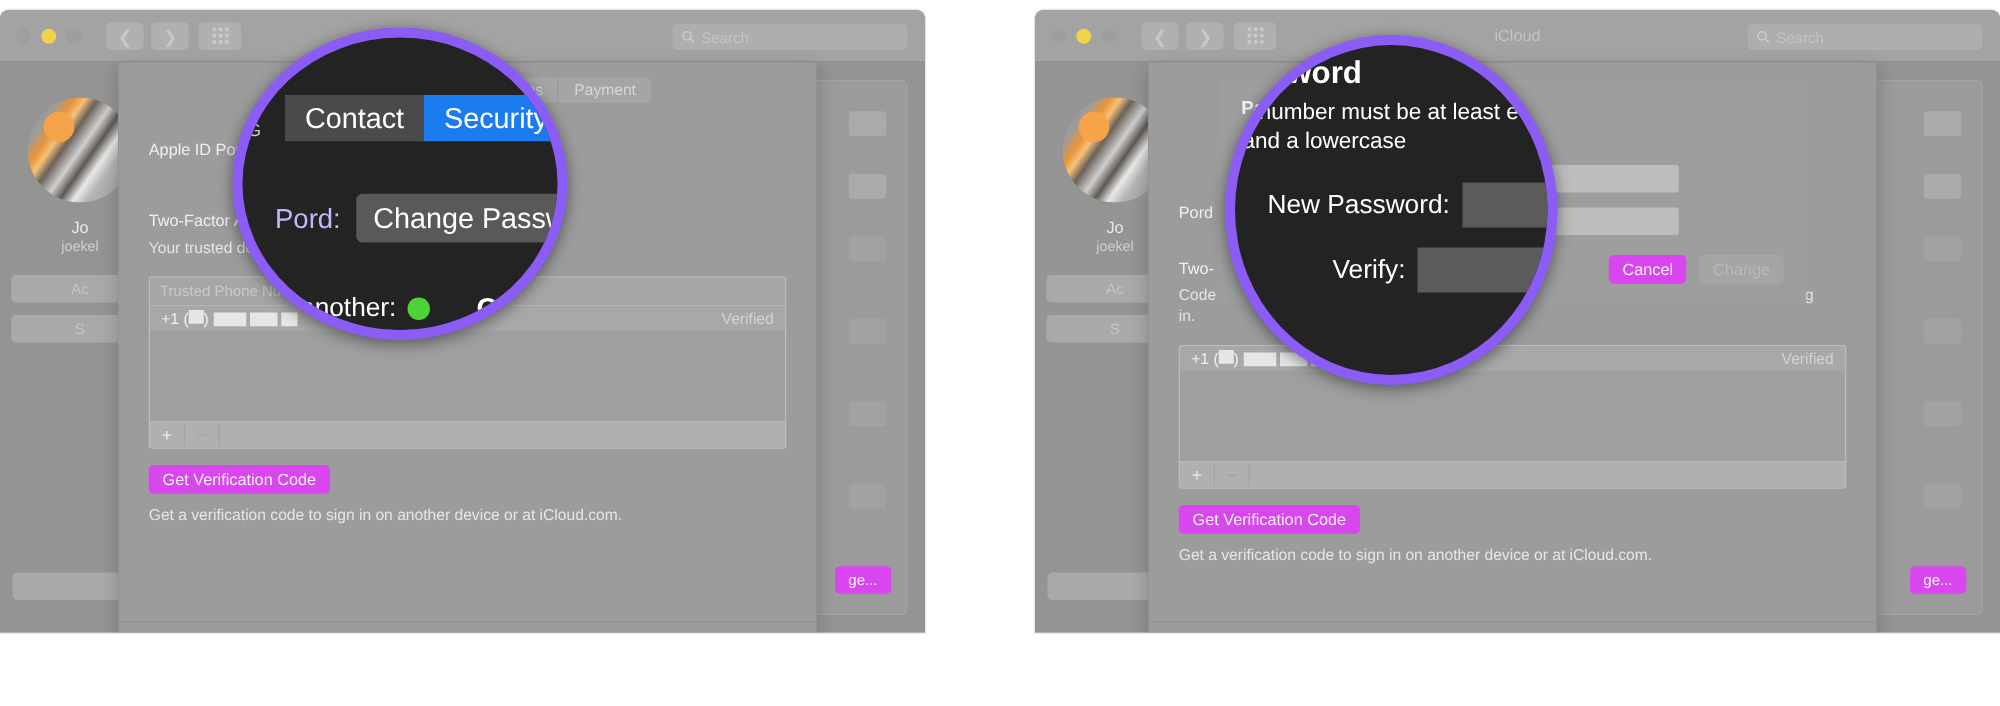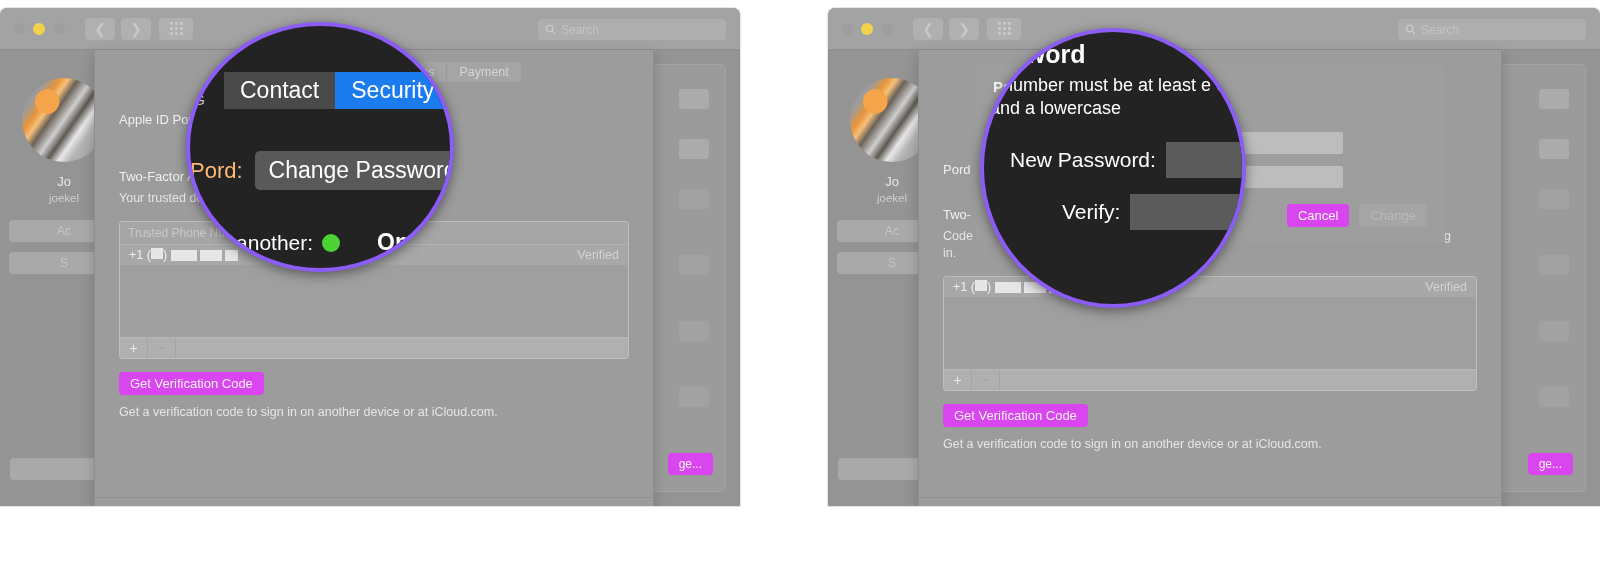--- a/index.html
+++ b/index.html
@@ -167,40 +167,40 @@
   .pwtitle { font-size: 15px; font-weight: bold; color: #f4f4f4; }
   .pwdesc  { margin-top: 8px; font-size: 12px; color: #e9e9e9; line-height: 1.4; }
   .pwfield { display: flex; align-items: center; gap: 10px; margin-top: 12px; }
   .pwfield .lab { width: 128px; text-align: right; font-size: 13px; color: #f0f0f0; }
   .pwinput { width: 212px; height: 22px; background: #bdbdbd; border-radius: 2px; }
   .pwbtns { display: flex; justify-content: flex-end; gap: 10px; margin-top: 16px; }
 
   
   .magnifier {
     position: absolute; border-radius: 50%;
-    background: #232323; border: 4px solid #8b5cf6;
+    background: #232323; border: 8px solid #8b5cf6;
     box-shadow: 0 3px 12px rgba(0,0,0,0.45);
     overflow: hidden; z-index: 50;
   }
   .mag-left  { left: 186px; top: 22px;  width: 268px; height: 250px; }
   .mag-right { left: 980px; top: 28px;  width: 266px; height: 280px; }
 
   .mag-inner { position: absolute; inset: 0; color: #fff; }
 
   
   .m-tabs { position: absolute; left: 34px; top: 46px; display: flex; }
   .m-tab {
     font-size: 23px; padding: 5px 16px; background: #4a4a4a; color: #fff;
   }
   .m-tab.active { background: #1b7cf0; }
   .m-pwrow {
     position: absolute; left: 0px; top: 125px; display: flex;
     align-items: center; gap: 12px; white-space: nowrap;
   }
-  .m-pwrow .lbl { font-size: 22px; color: #fdba74; }
+  .m-pwrow .lbl { font-size: 22px; color: #c4b5fd; margin-left: 26px; }
   .m-pwbtn {
     background: #595959; border-radius: 5px; padding: 6px 14px;
     font-size: 23px; color: #fff; white-space: nowrap;
   }
   .m-2fa {
     position: absolute; left: -8px; top: 203px; display: flex;
     align-items: center; gap: 9px; white-space: nowrap; font-size: 21px;
   }
   .m-2fa .dimtext { color: #d8d8d8; font-size: 15px; }
   .dot { width: 18px; height: 18px; border-radius: 50%; background: #4cd336; display: inline-block; }
@@ -356,20 +356,21 @@
             <i></i>
             <i></i>
             <i></i>
             <i></i>
             <i></i>
             <i></i>
             <i></i>
             <i></i>
           </span>
       </div>
+      <div class="wintitle">iCloud</div>
       <div class="searchbox">
         <svg class="mag" viewBox="0 0 12 12">
           <circle cx="5" cy="5" r="3.6" fill="none" stroke="#cfcfcf" stroke-width="1.2"></circle>
           <line x1="7.6" y1="7.6" x2="11" y2="11" stroke="#cfcfcf" stroke-width="1.2"></line>
         </svg>
         <span>Search</span>
       </div>
     </div>
 
     <div class="content">

